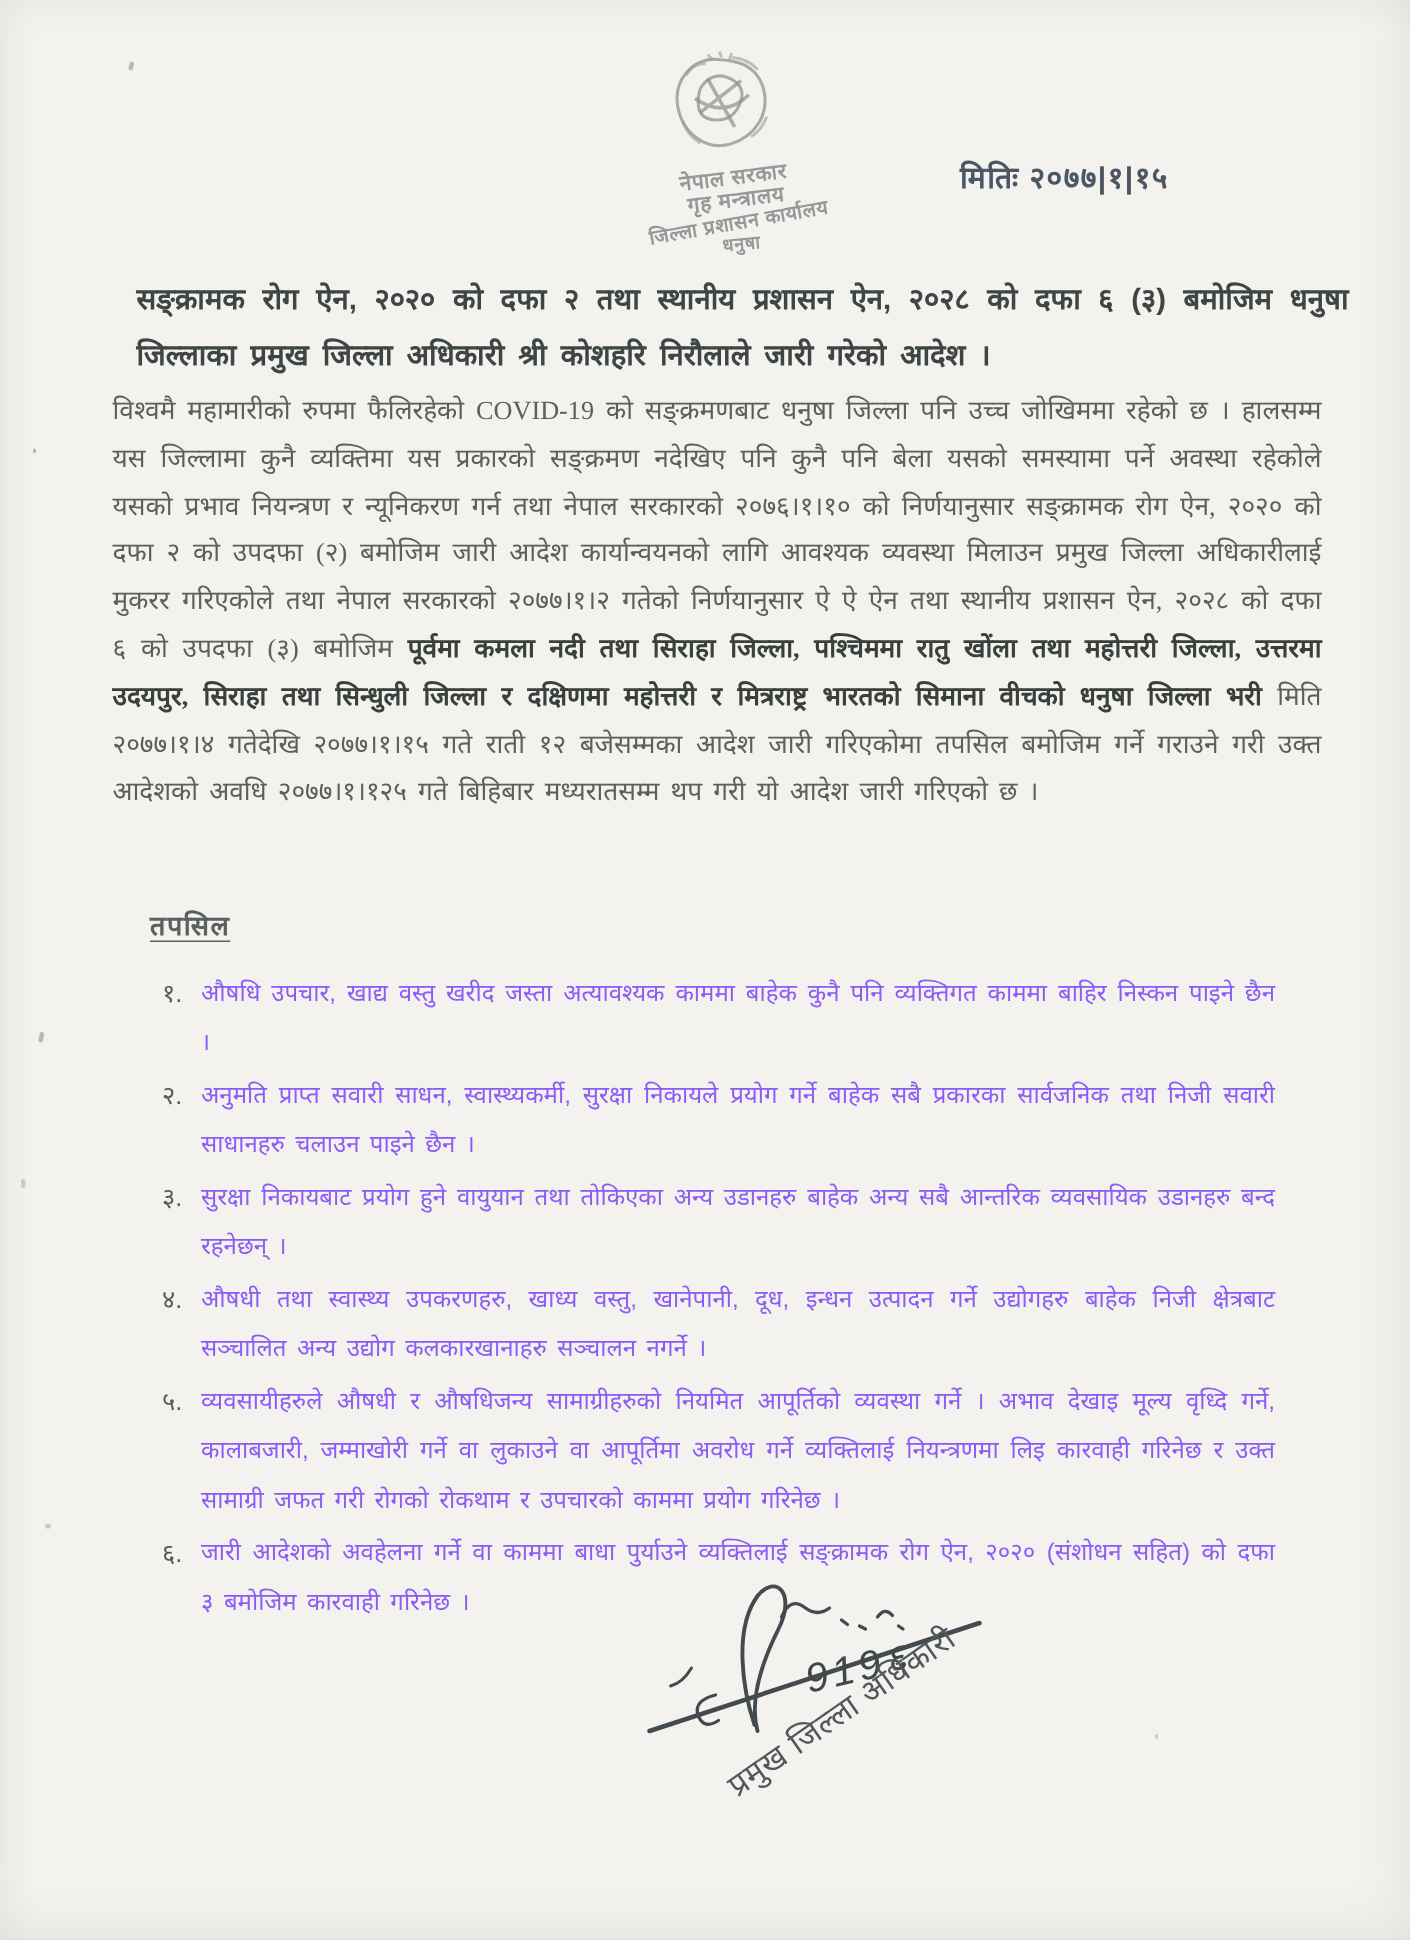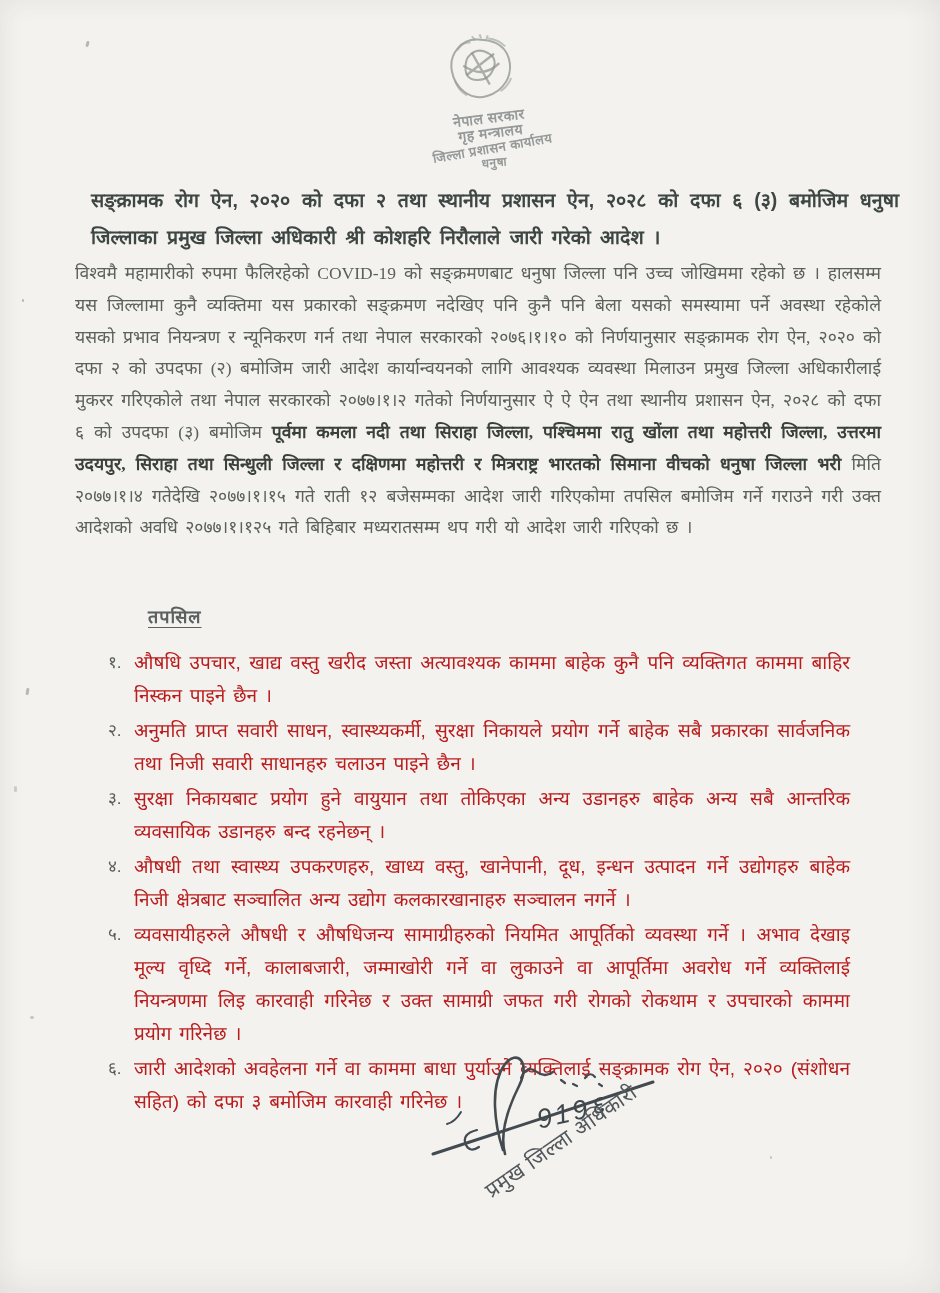--- a/index.html
+++ b/index.html
@@ -48,29 +48,29 @@
     position:absolute;left:75px;top:258px;width:806px;
     font-size:17.5px;line-height:31.8px;color:#5a605c;
     text-align:justify;word-spacing:3px;margin:0;font-family:Liberation Serif, serif;
   }
   .intro strong{color:#3a403c;font-weight:bold;}
 
   
   .tapasil{
     position:absolute;left:100px;top:604px;
     font-size:18px;color:#5a615e;font-weight:bold;
-    text-decoration:underline;text-underline-offset:4px;letter-spacing:1px;margin-left:48px;
+    text-decoration:underline;text-underline-offset:4px;letter-spacing:1px;
   }
   .schedule{position:absolute;left:108px;top:646px;width:742px;}
   .item{display:flex;margin-bottom:2px;}
   .item .num{
     flex:0 0 26px;font-size:17px;line-height:33px;color:#565c58;text-align:left;
   }
   .item .txt{
-    flex:1;font-size:19px;line-height:33px;color:#b91c1c;
+    flex:1;font-size:16px;line-height:33px;color:#8b5cf6;
     text-align:justify;word-spacing:2.5px;
   }
 
   
   .sig-svg{position:absolute;left:415px;top:1046px;}
   .sig-number{
     position:absolute;left:536px;top:1092px;
     font-size:27px;font-style:italic;color:#40484c;
     transform:rotate(-13deg);letter-spacing:3px;
   }
@@ -101,20 +101,21 @@
       <path d="M30,22 q10,-10 22,0 q6,6 2,14 q-6,12 -18,10 q-12,-2 -10,-14 q1,-7 4,-10 Z" stroke="#8e938e" stroke-width="2" opacity=".75"></path>
       <path d="M26,40 l30,-18 M34,18 l14,34 M24,30 q18,16 36,2" stroke="#8b908b" stroke-width="2.4" opacity=".7"></path>
       <path d="M36,2 l3,4 M44,1 l1,4 M52,3 l-2,4" stroke="#9aa09a" stroke-width="2" opacity=".6"></path>
     </svg>
     <div class="s-line s1">नेपाल सरकार</div>
     <div class="s-line s2">गृह मन्त्रालय</div>
     <div class="s-line s3">जिल्ला प्रशासन कार्यालय</div>
     <div class="s-line s4">धनुषा</div>
   </div>
 
+  <div class="date">मितिः २०७७|१|१५</div>
 
   <p class="title">सङ्क्रामक रोग ऐन, २०२० को दफा २ तथा स्थानीय प्रशासन ऐन, २०२८ को दफा ६ (३) बमोजिम धनुषा जिल्लाका प्रमुख जिल्ला अधिकारी श्री कोशहरि निरौलाले जारी गरेको आदेश ।</p>
 
   <p class="intro"><span>विश्वमै महामारीको रुपमा फैलिरहेको COVID-19 को सङ्क्रमणबाट धनुषा जिल्ला पनि उच्च जोखिममा रहेको छ । हालसम्म यस जिल्लामा कुनै व्यक्तिमा यस प्रकारको सङ्क्रमण नदेखिए पनि कुनै पनि बेला यसको समस्यामा पर्ने अवस्था रहेकोले यसको प्रभाव नियन्त्रण र न्यूनिकरण गर्न तथा नेपाल सरकारको २०७६।१।१० को निर्णयानुसार सङ्क्रामक रोग ऐन, २०२० को दफा २ को उपदफा (२) बमोजिम जारी आदेश कार्यान्वयनको लागि आवश्यक व्यवस्था मिलाउन प्रमुख जिल्ला अधिकारीलाई मुकरर गरिएकोले तथा नेपाल सरकारको २०७७।१।२ गतेको निर्णयानुसार ऐ ऐ ऐन तथा स्थानीय प्रशासन ऐन, २०२८ को दफा ६ को उपदफा (३) बमोजिम </span><strong>पूर्वमा कमला नदी तथा सिराहा जिल्ला, पश्चिममा रातु खोंला तथा महोत्तरी जिल्ला, उत्तरमा उदयपुर, सिराहा तथा सिन्धुली जिल्ला र दक्षिणमा महोत्तरी र मित्रराष्ट्र भारतको सिमाना वीचको धनुषा जिल्ला भरी</strong><span> मिति २०७७।१।४ गतेदेखि २०७७।१।१५ गते राती १२ बजेसम्मका आदेश जारी गरिएकोमा तपसिल बमोजिम गर्ने गराउने गरी उक्त आदेशको अवधि २०७७।१।१२५ गते बिहिबार मध्यरातसम्म थप गरी यो आदेश जारी गरिएको छ ।</span></p>
 
   <div class="tapasil">तपसिल</div>
 
   <div class="schedule">
     <div class="item">
       <span class="num">१.</span>

